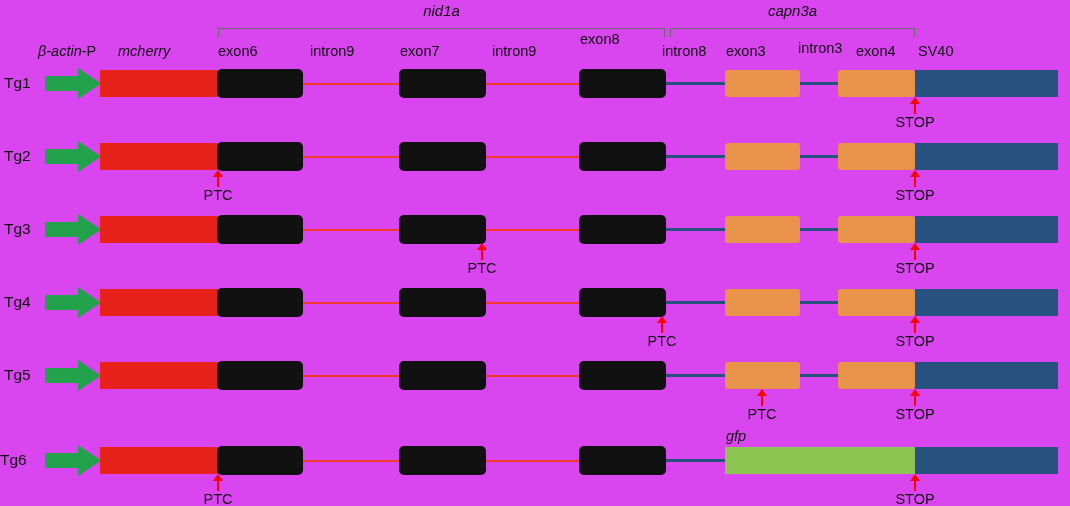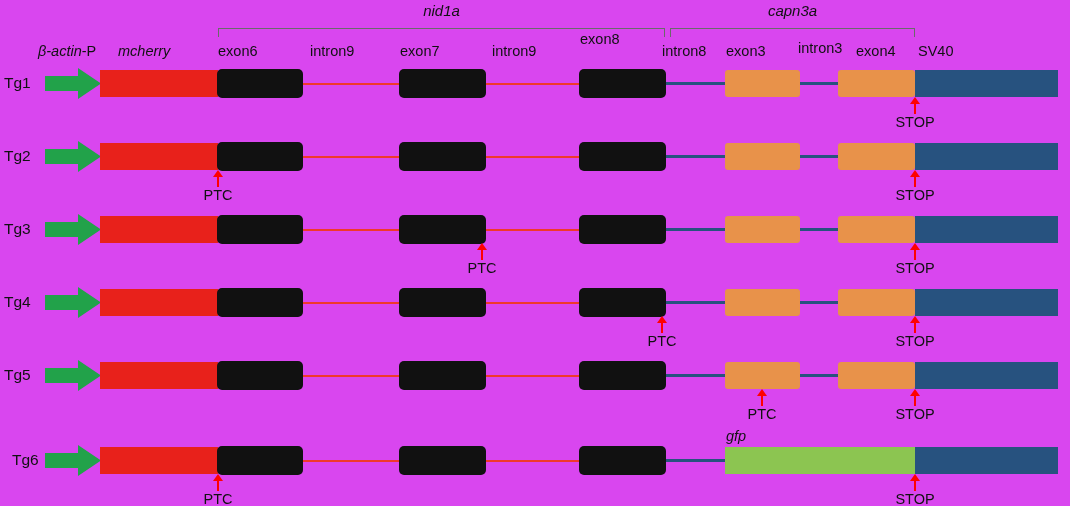--- a/index.html
+++ b/index.html
@@ -259,21 +259,21 @@
           <div class="shaft"></div>
           <div class="mtext">PTC</div>
         </div>
         <div class="marker" style="left: 910px; top: 389px; width: 10px; height: 18px;">
           <div class="head"></div>
           <div class="shaft"></div>
           <div class="mtext">STOP</div>
         </div>
       </div>
       <div class="abs" style="left: 0px; top: 0px; width: 1070px; height: 506px;">
-        <div class="row-label" style="left: 12px; top: 451px; text-align: center;">Tg6</div>
+        <div class="row-label" style="left: 0; top: 451px; text-align: center;">Tg6</div>
         <div class="promoter-arrow" style="left: 45px; top: 444px; width: 56px; height: 33px;"><svg width="56" height="33" viewBox="0 0 56 33">
             <polygon points="0,9 33,9 33,1 56,16.5 33,32 33,24 0,24" fill="#22A24A"></polygon>
           </svg></div>
         <div class="line-blue" style="left: 665px; width: 60px; top: 459px;"></div>
         <div class="line-red" style="left: 302px; width: 98px; top: 459.5px;"></div>
         <div class="line-red" style="left: 485px; width: 95px; top: 459.5px;"></div>
         <div class="seg mcherry" style="left: 100px; width: 118px; top: 447px; height: 27px;"></div>
         <div class="seg exon-black" style="left: 218px; width: 84px; top: 447px; height: 27px;"></div>
         <div class="seg exon-black" style="left: 400px; width: 85px; top: 447px; height: 27px;"></div>
         <div class="seg exon-black" style="left: 580px; width: 85px; top: 447px; height: 27px;"></div>

